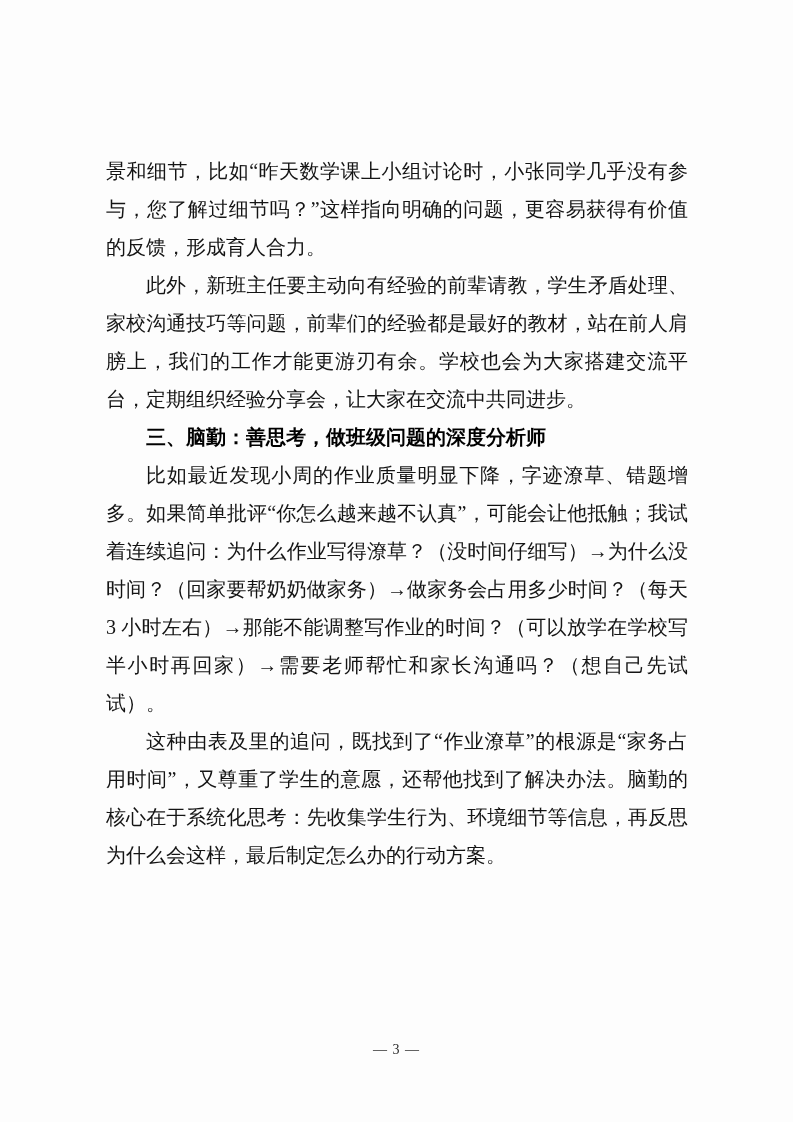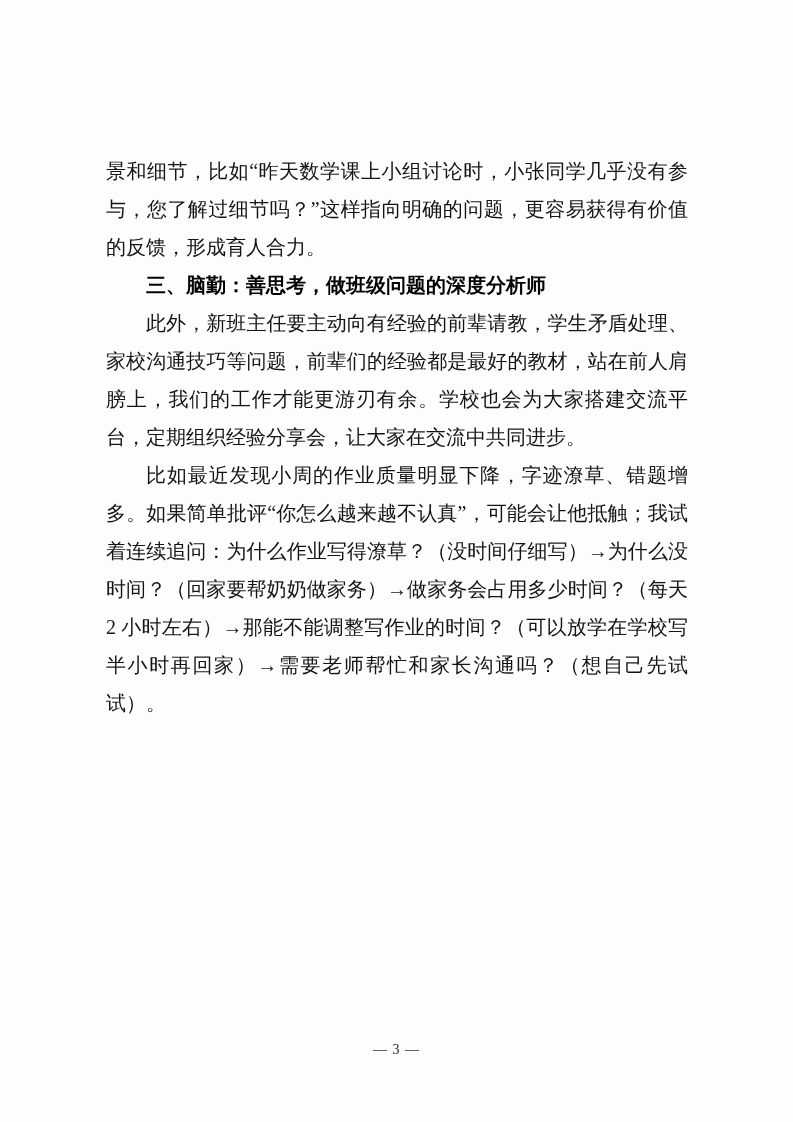--- a/index.html
+++ b/index.html
@@ -48,20 +48,21 @@
     letter-spacing: 1px;
     font-family: "Liberation Serif", "DejaVu Serif", serif;
   }
 </style>
 </head>
 <body>
 
 <div class="page">
   <div class="content">
     <p class="para">景和细节，比如“昨天数学课上小组讨论时，小张同学几乎没有参与，您了解过细节吗？”这样指向明确的问题，更容易获得有价值的反馈，形成育人合力。</p>
+    <p class="para indent">此外，新班主任要主动向有经验的前辈请教，学生矛盾处理、家校沟通技巧等问题，前辈们的经验都是最好的教材，站在前人肩膀上，我们的工作才能更游刃有余。学校也会为大家搭建交流平台，定期组织经验分享会，让大家在交流中共同进步。</p>
     <p class="para indent heading">三、脑勤：善思考，做班级问题的深度分析师</p>
-    <p class="para indent">此外，新班主任要主动向有经验的前辈请教，学生矛盾处理、家校沟通技巧等问题，前辈们的经验都是最好的教材，站在前人肩膀上，我们的工作才能更游刃有余。学校也会为大家搭建交流平台，定期组织经验分享会，让大家在交流中共同进步。</p>
-    <p class="para indent">比如最近发现小周的作业质量明显下降，字迹潦草、错题增多。如果简单批评“你怎么越来越不认真”，可能会让他抵触；我试着连续追问：为什么作业写得潦草？（没时间仔细写）→为什么没时间？（回家要帮奶奶做家务）→做家务会占用多少时间？（每天 2 小时左右）→那能不能调整写作业的时间？（可以放学在学校写半小时再回家）→需要老师帮忙和家长沟通吗？（想自己先试试）。</p>
+    <p class="para indent">比如最近发现小周的作业质量明显下降，字迹潦草、错题增多。如果简单批评“你怎么越来越不认真”，可能会让他抵触；我试着连续追问：为什么作业写得潦草？（没时间仔细写）→为什么没时间？（回家要帮奶奶做家务）→做家务会占用多少时间？（每天 3 小时左右）→那能不能调整写作业的时间？（可以放学在学校写半小时再回家）→需要老师帮忙和家长沟通吗？（想自己先试试）。</p>
+    <p class="para indent">这种由表及里的追问，既找到了“作业潦草”的根源是“家务占用时间”，又尊重了学生的意愿，还帮他找到了解决办法。脑勤的核心在于系统化思考：先收集学生行为、环境细节等信息，再反思为什么会这样，最后制定怎么办的行动方案。</p>
   </div>
   <div class="footer">
     <span>— 3 —</span>
   </div>
 </div>
 
 </body></html>

